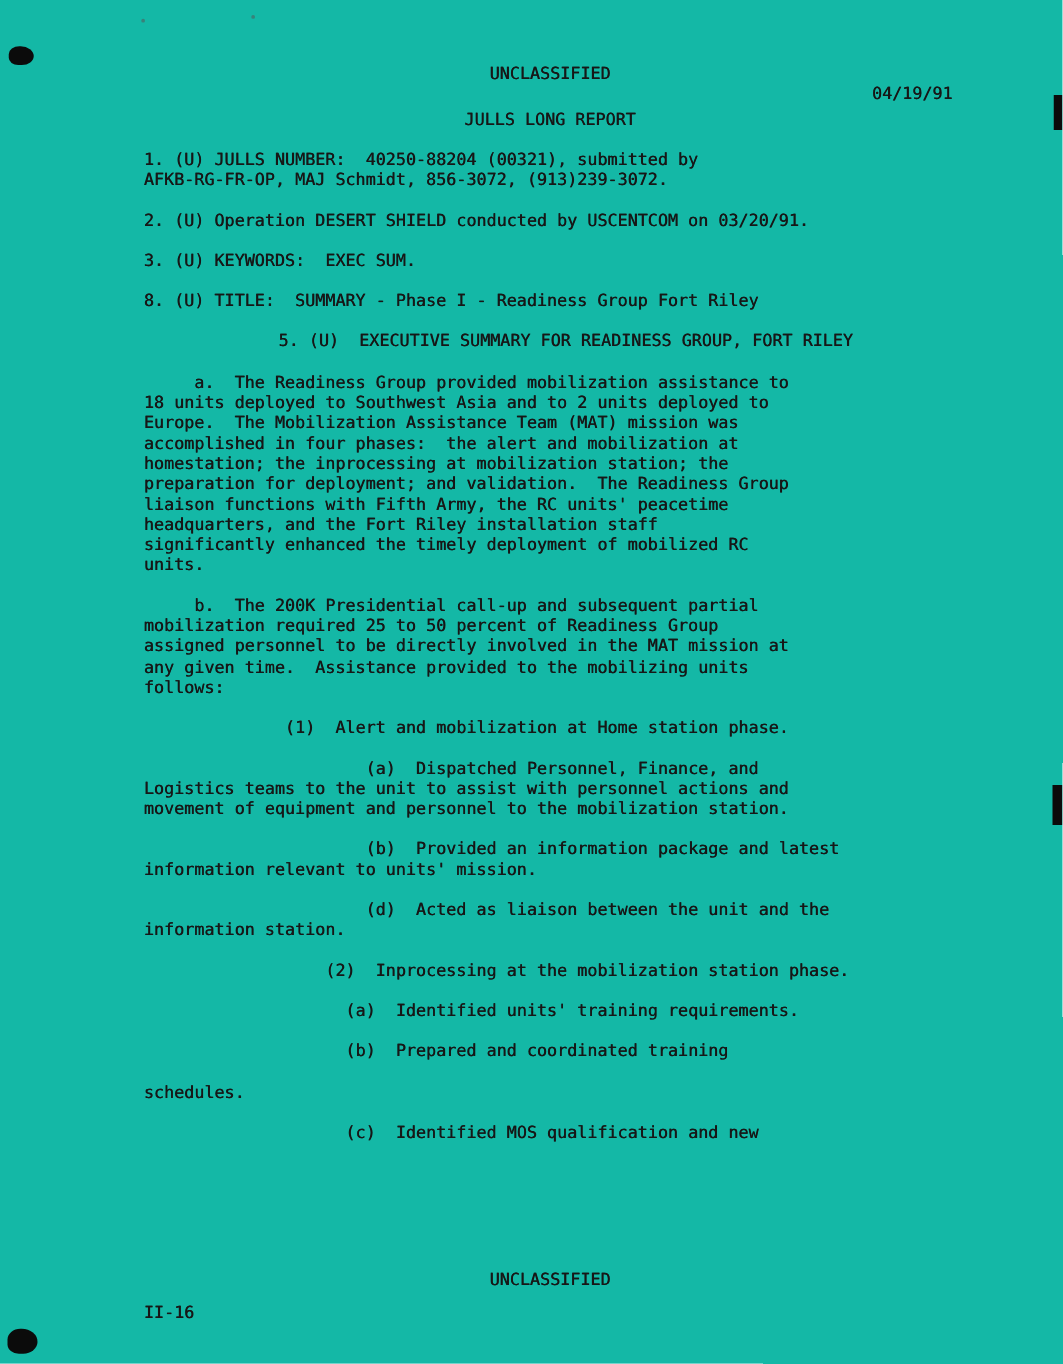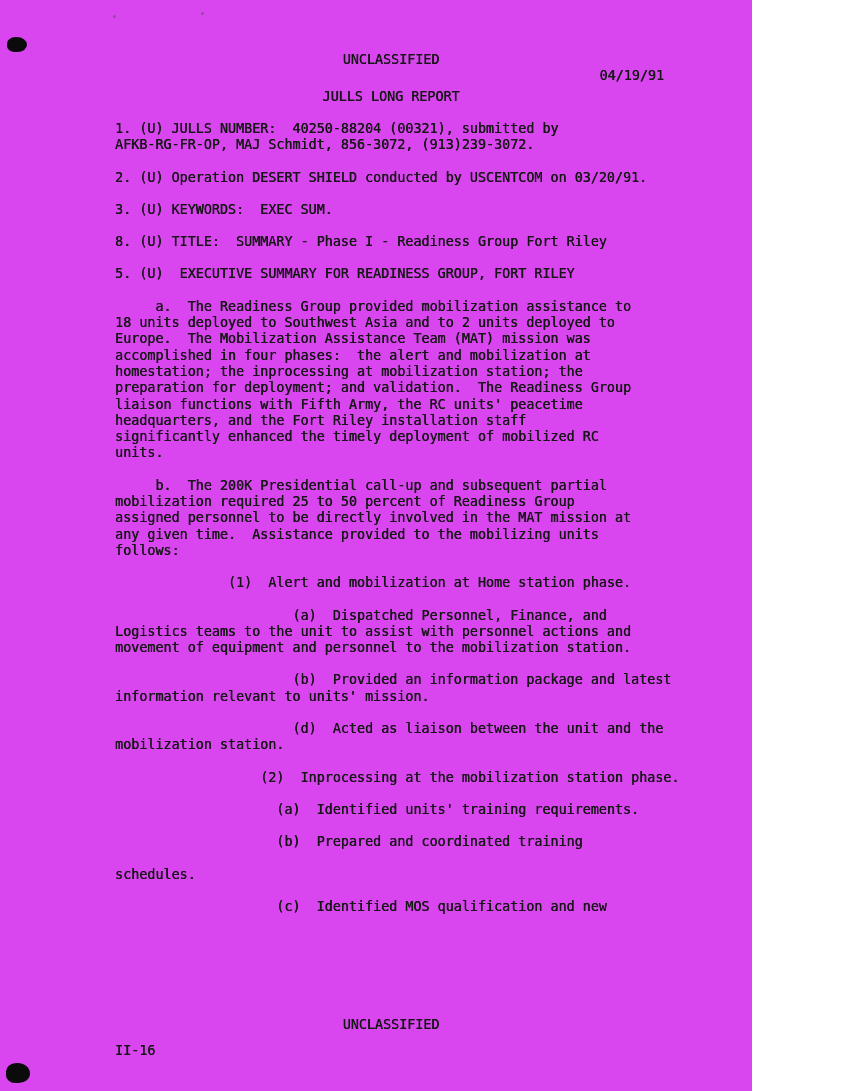--- a/index.html
+++ b/index.html
@@ -2,23 +2,23 @@
 <html><head>
 <meta charset="utf-8">
 <style>
   html, body {
     margin: 0;
     padding: 0;
     background: #ffffff;
   }
   .page {
     position: relative;
-    width: 752px;
+    width: 850px;
     height: 1091px;
-    background: #d946ef;
+    background: #14b8a6;
     font-family: "DejaVu Sans Mono", "Liberation Mono", monospace;
     color: #171717;
     overflow: hidden;
     text-shadow: 0.35px 0 0 currentColor; 
   }
   .hdr-classification {
     position: absolute;
     top: 52px;
     left: 115px;
     right: 85px;
@@ -49,20 +49,21 @@
     right: 60px;
     font-size: 13.4px;
     line-height: 16.3px;
   }
   .para {
     white-space: pre-wrap;
     margin: 0 0 16px 0;
   }
   .extra-gap {
     margin-top: 16px;
+    text-align: center;
   }
   .ftr-classification {
     position: absolute;
     top: 1017px;
     left: 115px;
     right: 85px;
     text-align: center;
     font-size: 13.4px;
     line-height: 16px;
   }
@@ -120,21 +121,21 @@
 assigned personnel to be directly involved in the MAT mission at
 any given time.  Assistance provided to the mobilizing units
 follows:</div>
     <div class="para">              (1)  Alert and mobilization at Home station phase.</div>
     <div class="para">                      (a)  Dispatched Personnel, Finance, and
 Logistics teams to the unit to assist with personnel actions and
 movement of equipment and personnel to the mobilization station.</div>
     <div class="para">                      (b)  Provided an information package and latest
 information relevant to units' mission.</div>
     <div class="para">                      (d)  Acted as liaison between the unit and the
-mobilization station.</div>
+information station.</div>
     <div class="para">                  (2)  Inprocessing at the mobilization station phase.</div>
     <div class="para">                    (a)  Identified units' training requirements.</div>
     <div class="para">                    (b)  Prepared and coordinated training
 
 schedules.</div>
     <div class="para">                    (c)  Identified MOS qualification and new</div>
   </div>
 
   <div class="ftr-classification">UNCLASSIFIED</div>
   <div class="ftr-pagenum">II-16</div>

